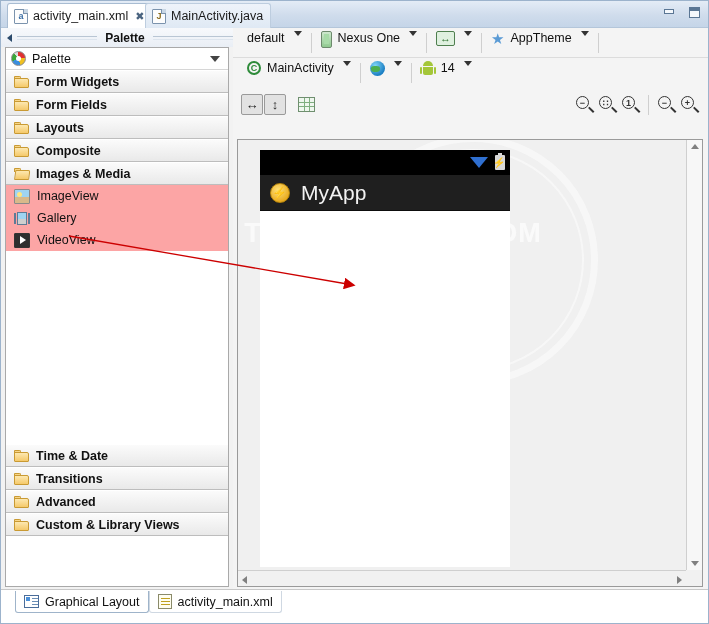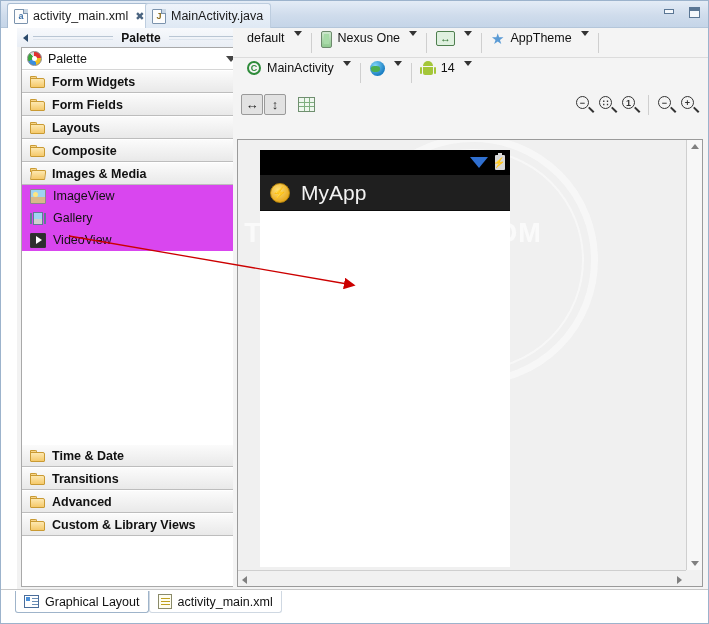--- a/index.html
+++ b/index.html
@@ -68,21 +68,21 @@
     position: absolute; left: 2px; top: 1px; width: 11px; height: 11px;
     border: 1px solid #5a7694; background: #f4f8fc;
   }
   .wbtn .maxbox::before {
     content:''; position: absolute; left: 0; top: 0; right: 0; height: 3px;
     background: #5a7694;
   }
 
   
   .palette-panel {
-    position: absolute; left: 16px; top: 27px; width: 232px; height: 563px;
+    position: absolute; left: 0; top: 27px; width: 232px; height: 563px;
     background: #f2f2f2;
   }
   .palette-titlebar {
     position: absolute; left: 0; top: 0; width: 232px; height: 19px;
     display: flex; align-items: center; gap: 5px; padding-left: 6px;
     background: linear-gradient(to bottom,#f7f9fc,#e9eef5);
   }
   .ptitle-arrow {
     width: 0; height: 0; border-top: 4px solid transparent;
     border-bottom: 4px solid transparent; border-right: 5px solid #2b4a6b;
@@ -128,21 +128,21 @@
   }
   .folder .tab {
     position: absolute; left: 0; top: 0; width: 7px; height: 4px;
     background: #f8d689; border: 1px solid #c99a33; border-bottom: none;
     border-radius: 1px 2px 0 0;
   }
   .folder.open .body { transform: skewX(-8deg); transform-origin: bottom left; }
 
   .item {
     height: 22px; display: flex; align-items: center; gap: 7px; padding-left: 8px;
-    background: #d946ef; font-size: 12.5px; color: #111;
+    background: #fca5a5; font-size: 12.5px; color: #111;
   }
   .wicon { width: 16px; height: 15px; flex: none; position: relative; border-radius: 1px; }
 
   
   .ic-image {
     background: linear-gradient(to bottom,#9fd4f2 0 55%, #d9b98a 55% 100%);
     border: 1px solid #8a8a8a;
   }
   .ic-image::after {
     content:''; position: absolute; left: 2px; top: 2px; width: 5px; height: 5px;

